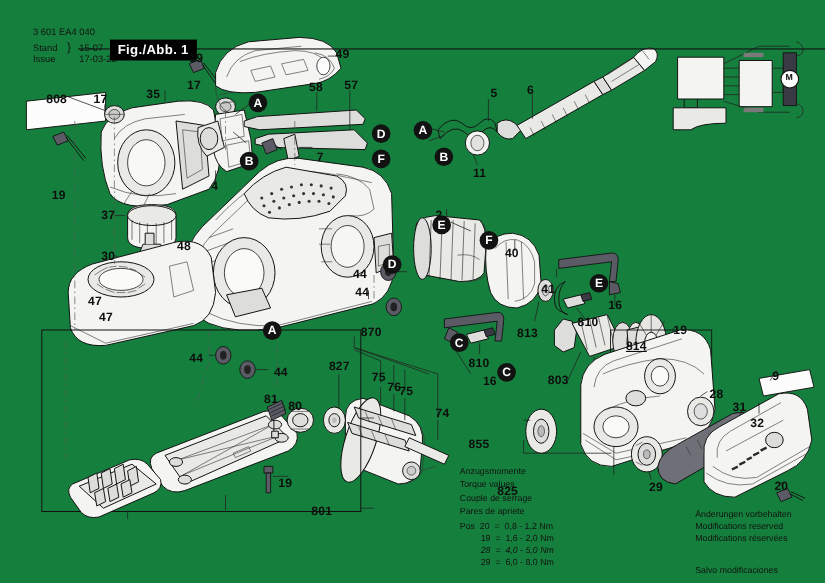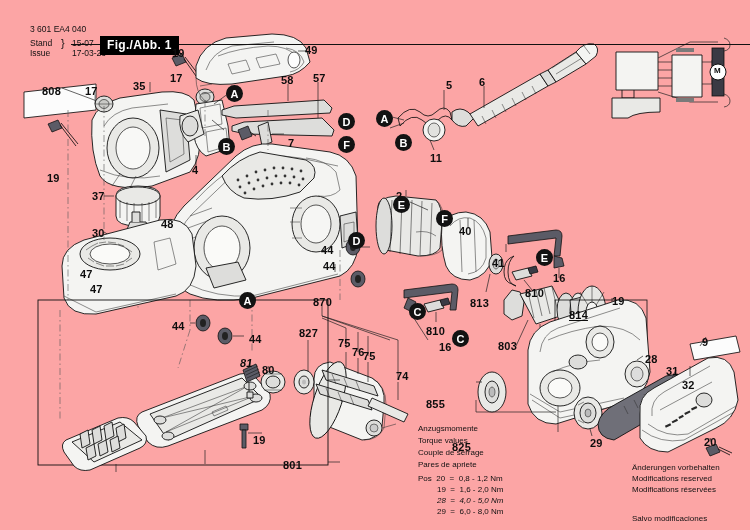--- a/index.html
+++ b/index.html
@@ -1,17 +1,17 @@
 <!DOCTYPE html>
 <html><head>
 <meta charset="utf-8">
 <style>
   html,body{margin:0;padding:0;background:#ffffff;}
   body{font-family:"Liberation Sans",sans-serif;}
-  #sheet{position:relative;width:750px;height:530px;background:#fca5a5;overflow:hidden;}
+  #sheet{position:relative;width:750px;height:530px;background:#15803d;overflow:hidden;}
   .lbl{position:absolute;font-weight:bold;font-size:11px;color:#0d0d0d;white-space:nowrap;letter-spacing:.2px;}
   .hdr{position:absolute;font-size:8.5px;color:#111;white-space:pre;line-height:1.25;font-weight:normal;}
   .figbox{position:absolute;background:#000;color:#fff;font-weight:bold;font-size:12px;
           padding:2px 7px 3px 7px;letter-spacing:.3px;}
   .callout{position:absolute;width:17px;height:17px;border-radius:50%;background:#121212;color:#fff;
            font-weight:bold;font-size:11px;display:flex;align-items:center;justify-content:center;}
   .blk{position:absolute;font-size:8px;color:#111;line-height:1.42;white-space:pre;}
   .blk.t{line-height:1.5;}
   svg{position:absolute;left:0;top:0;}
   .ln{stroke:#111;stroke-width:.85;fill:none;}
@@ -649,27 +649,27 @@
       <div class="lbl" style="left: 470px; top: 297px;">813</div>
       <div class="lbl" style="left: 498px; top: 340px;">803</div>
       <div class="lbl" style="left: 426px; top: 325px;">810</div>
       <div class="lbl" style="left: 439px; top: 341px;">16</div>
       <div class="lbl" style="left: 569px; top: 309px; text-decoration: underline;">814</div>
       <div class="lbl" style="left: 612px; top: 295px;">19</div>
       <div class="lbl" style="left: 321px; top: 244px;">44</div>
       <div class="lbl" style="left: 323px; top: 260px;">44</div>
       <div class="lbl" style="left: 172px; top: 320px;">44</div>
       <div class="lbl" style="left: 249px; top: 333px;">44</div>
-      <div class="lbl" style="left: 293px; top: 296px; padding-left: 20px;">870</div>
+      <div class="lbl" style="left: 308px; top: 296px; padding-left: 20px;">870</div>
       <div class="lbl" style="left: 299px; top: 327px;">827</div>
       <div class="lbl" style="left: 338px; top: 337px;">75</div>
       <div class="lbl" style="left: 352px; top: 346px;">76</div>
       <div class="lbl" style="left: 363px; top: 350px;">75</div>
       <div class="lbl" style="left: 396px; top: 370px;">74</div>
-      <div class="lbl" style="left: 240px; top: 357px; font-style: italic;">81</div>
+      <div class="lbl" style="left: 240px; top: 357px;">81</div>
       <div class="lbl" style="left: 262px; top: 364px;">80</div>
       <div class="lbl" style="left: 253px; top: 434px;">19</div>
       <div class="lbl" style="left: 283px; top: 459px;">801</div>
       <div class="lbl" style="left: 426px; top: 398px;">855</div>
       <div class="lbl" style="left: 452px; top: 441px;">825</div>
       <div class="lbl" style="left: 590px; top: 437px;">29</div>
       <div class="lbl" style="left: 645px; top: 353px;">28</div>
       <div class="lbl" style="left: 666px; top: 365px;">31</div>
       <div class="lbl" style="left: 682px; top: 379px;">32</div>
       <div class="lbl" style="left: 702px; top: 336px;">9</div>

